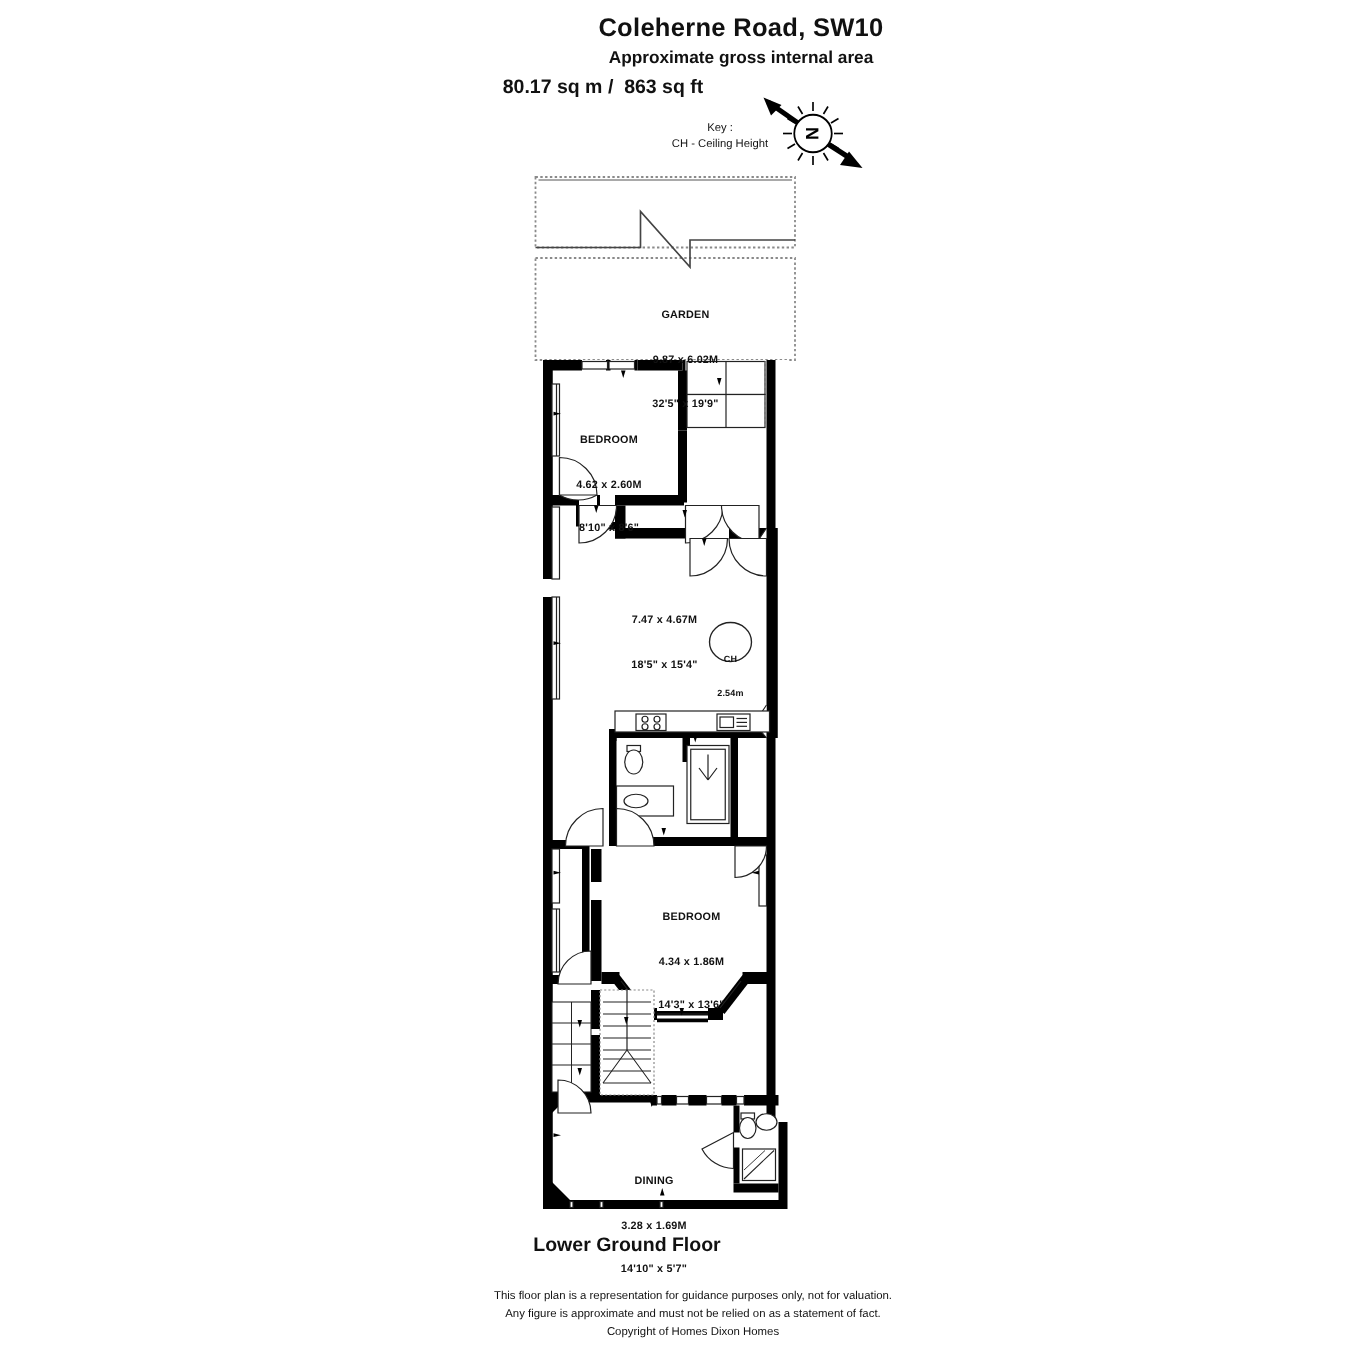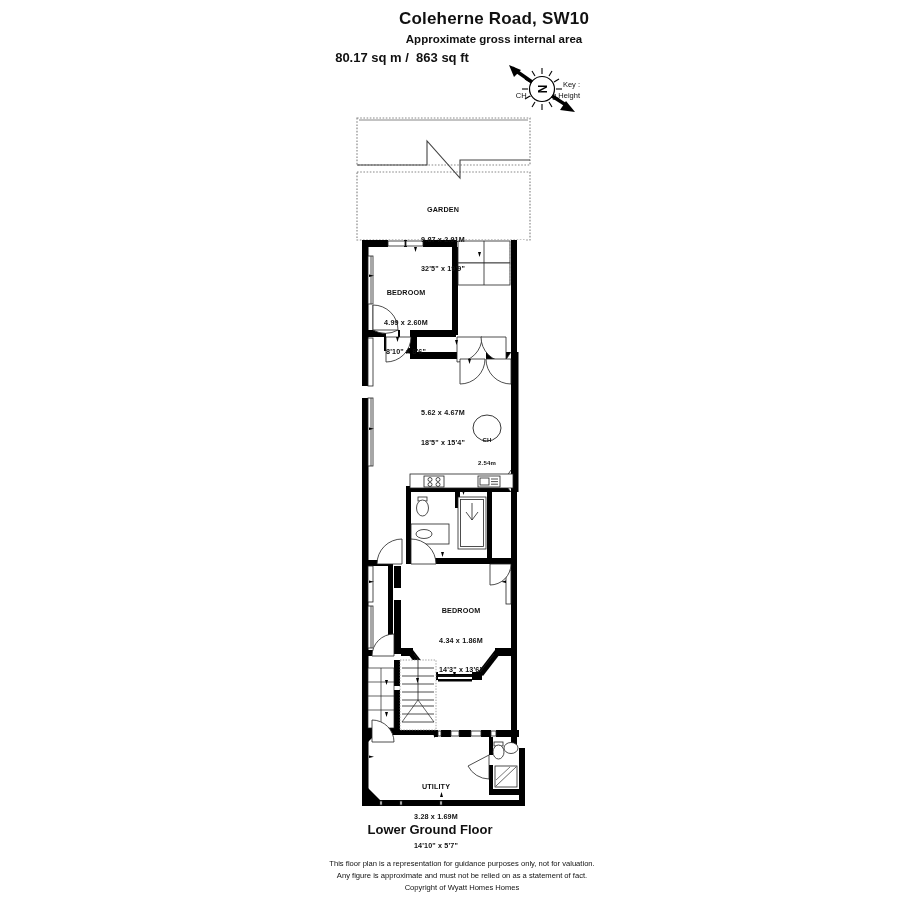--- a/index.html
+++ b/index.html
@@ -35,26 +35,26 @@
   #area-caption {
     left: 0; top: 32px; width: 900px;
     font-size: 11.5px; font-weight: bold;
   }
   #area-value {
     left: 0; top: 50px; width: 716px;
     font-size: 13px; font-weight: bold;
   }
   #key-block {
     left: 336px; top: 80px; width: 200px;
-    text-align: right;
+    text-align: center;
     font-size: 7.5px;
     line-height: 1.45;
   }
   #floor-label {
-    left: 16px; top: 822px; width: 740px;
+    left: 4px; top: 822px; width: 740px;
     font-size: 13px; font-weight: bold;
   }
   #disclaimer {
     left: 0; top: 858px; width: 836px;
     font-size: 7.6px;
     line-height: 1.55;
   }
   .room-label {
     position: absolute;
     text-align: center;
@@ -362,51 +362,51 @@
       <path d="M 385 680 l 3 0 l -1.5 5 Z"></path>
       <path d="M 385 712 l 3 0 l -1.5 5 Z"></path>
       <path d="M 416 678 l 3 0 l -1.5 5 Z"></path>
       <path d="M 433 733 l 3 0 l -1.5 5 Z"></path>
       <path d="M 369 758 l 0 -2.5 l 5 1.25 Z"></path>
       <path d="M 440 797 l 3 0 l -1.5 -5 Z"></path>
     </g>
 
   </svg>
 
-  <div class="room-label" id="label-garden" style="left:343px; top:186px; width:200px;">
+  <div class="room-label" id="label-garden" style="left:357px; top:186px; width:200px;">
     <div>GARDEN</div>
-    <div>9.87 x 2.91M</div>
+    <div>9.87 x 6.02M</div>
     <div>32'5" x 19'9"</div>
   </div>
 
   <div class="room-label" id="label-bedroom-front" style="left:306px; top:269px; width:200px;">
     <div>BEDROOM</div>
-    <div>4.99 x 2.60M</div>
+    <div>4.62 x 2.60M</div>
     <div>8'10" x 8'6"</div>
   </div>
 
   <div class="room-label" id="label-kitchen" style="left:343px; top:389px; width:200px;">
-    <div>5.62 x 4.67M</div>
+    <div>7.47 x 4.67M</div>
     <div>18'5" x 15'4"</div>
   </div>
 
   <div class="room-label" id="label-bedroom-rear" style="left:361px; top:587px; width:200px;">
     <div>BEDROOM</div>
     <div>4.34 x 1.86M</div>
     <div>14'3" x 13'6"</div>
   </div>
 
   <div class="room-label" id="label-utility" style="left:336px; top:763px; width:200px;">
-    <div>UTILITY</div>
+    <div>DINING</div>
     <div>3.28 x 1.69M</div>
     <div>14'10" x 5'7"</div>
   </div>
 
   <div class="room-label" id="label-ch" style="left:437px; top:421px; width:100px; font-size:6px; line-height:1.3;">
     <div>CH</div>
     <div>2.54m</div>
   </div>
 
   <div class="txt" id="floor-label">Lower Ground Floor</div>
 
-  <div class="txt" id="disclaimer"><span>This floor plan is a representation for guidance purposes only, not for valuation.</span><br><span>Any figure is approximate and must not be relied on as a statement of fact.</span><br><span>Copyright of Wyatt Homes Homes</span></div>
+  <div class="txt" id="disclaimer"><span>This floor plan is a representation for guidance purposes only, not for valuation.</span><br><span>Any figure is approximate and must not be relied on as a statement of fact.</span><br><span>Copyright of Homes Dixon Homes</span></div>
 
 </div>
 
 </body></html>

